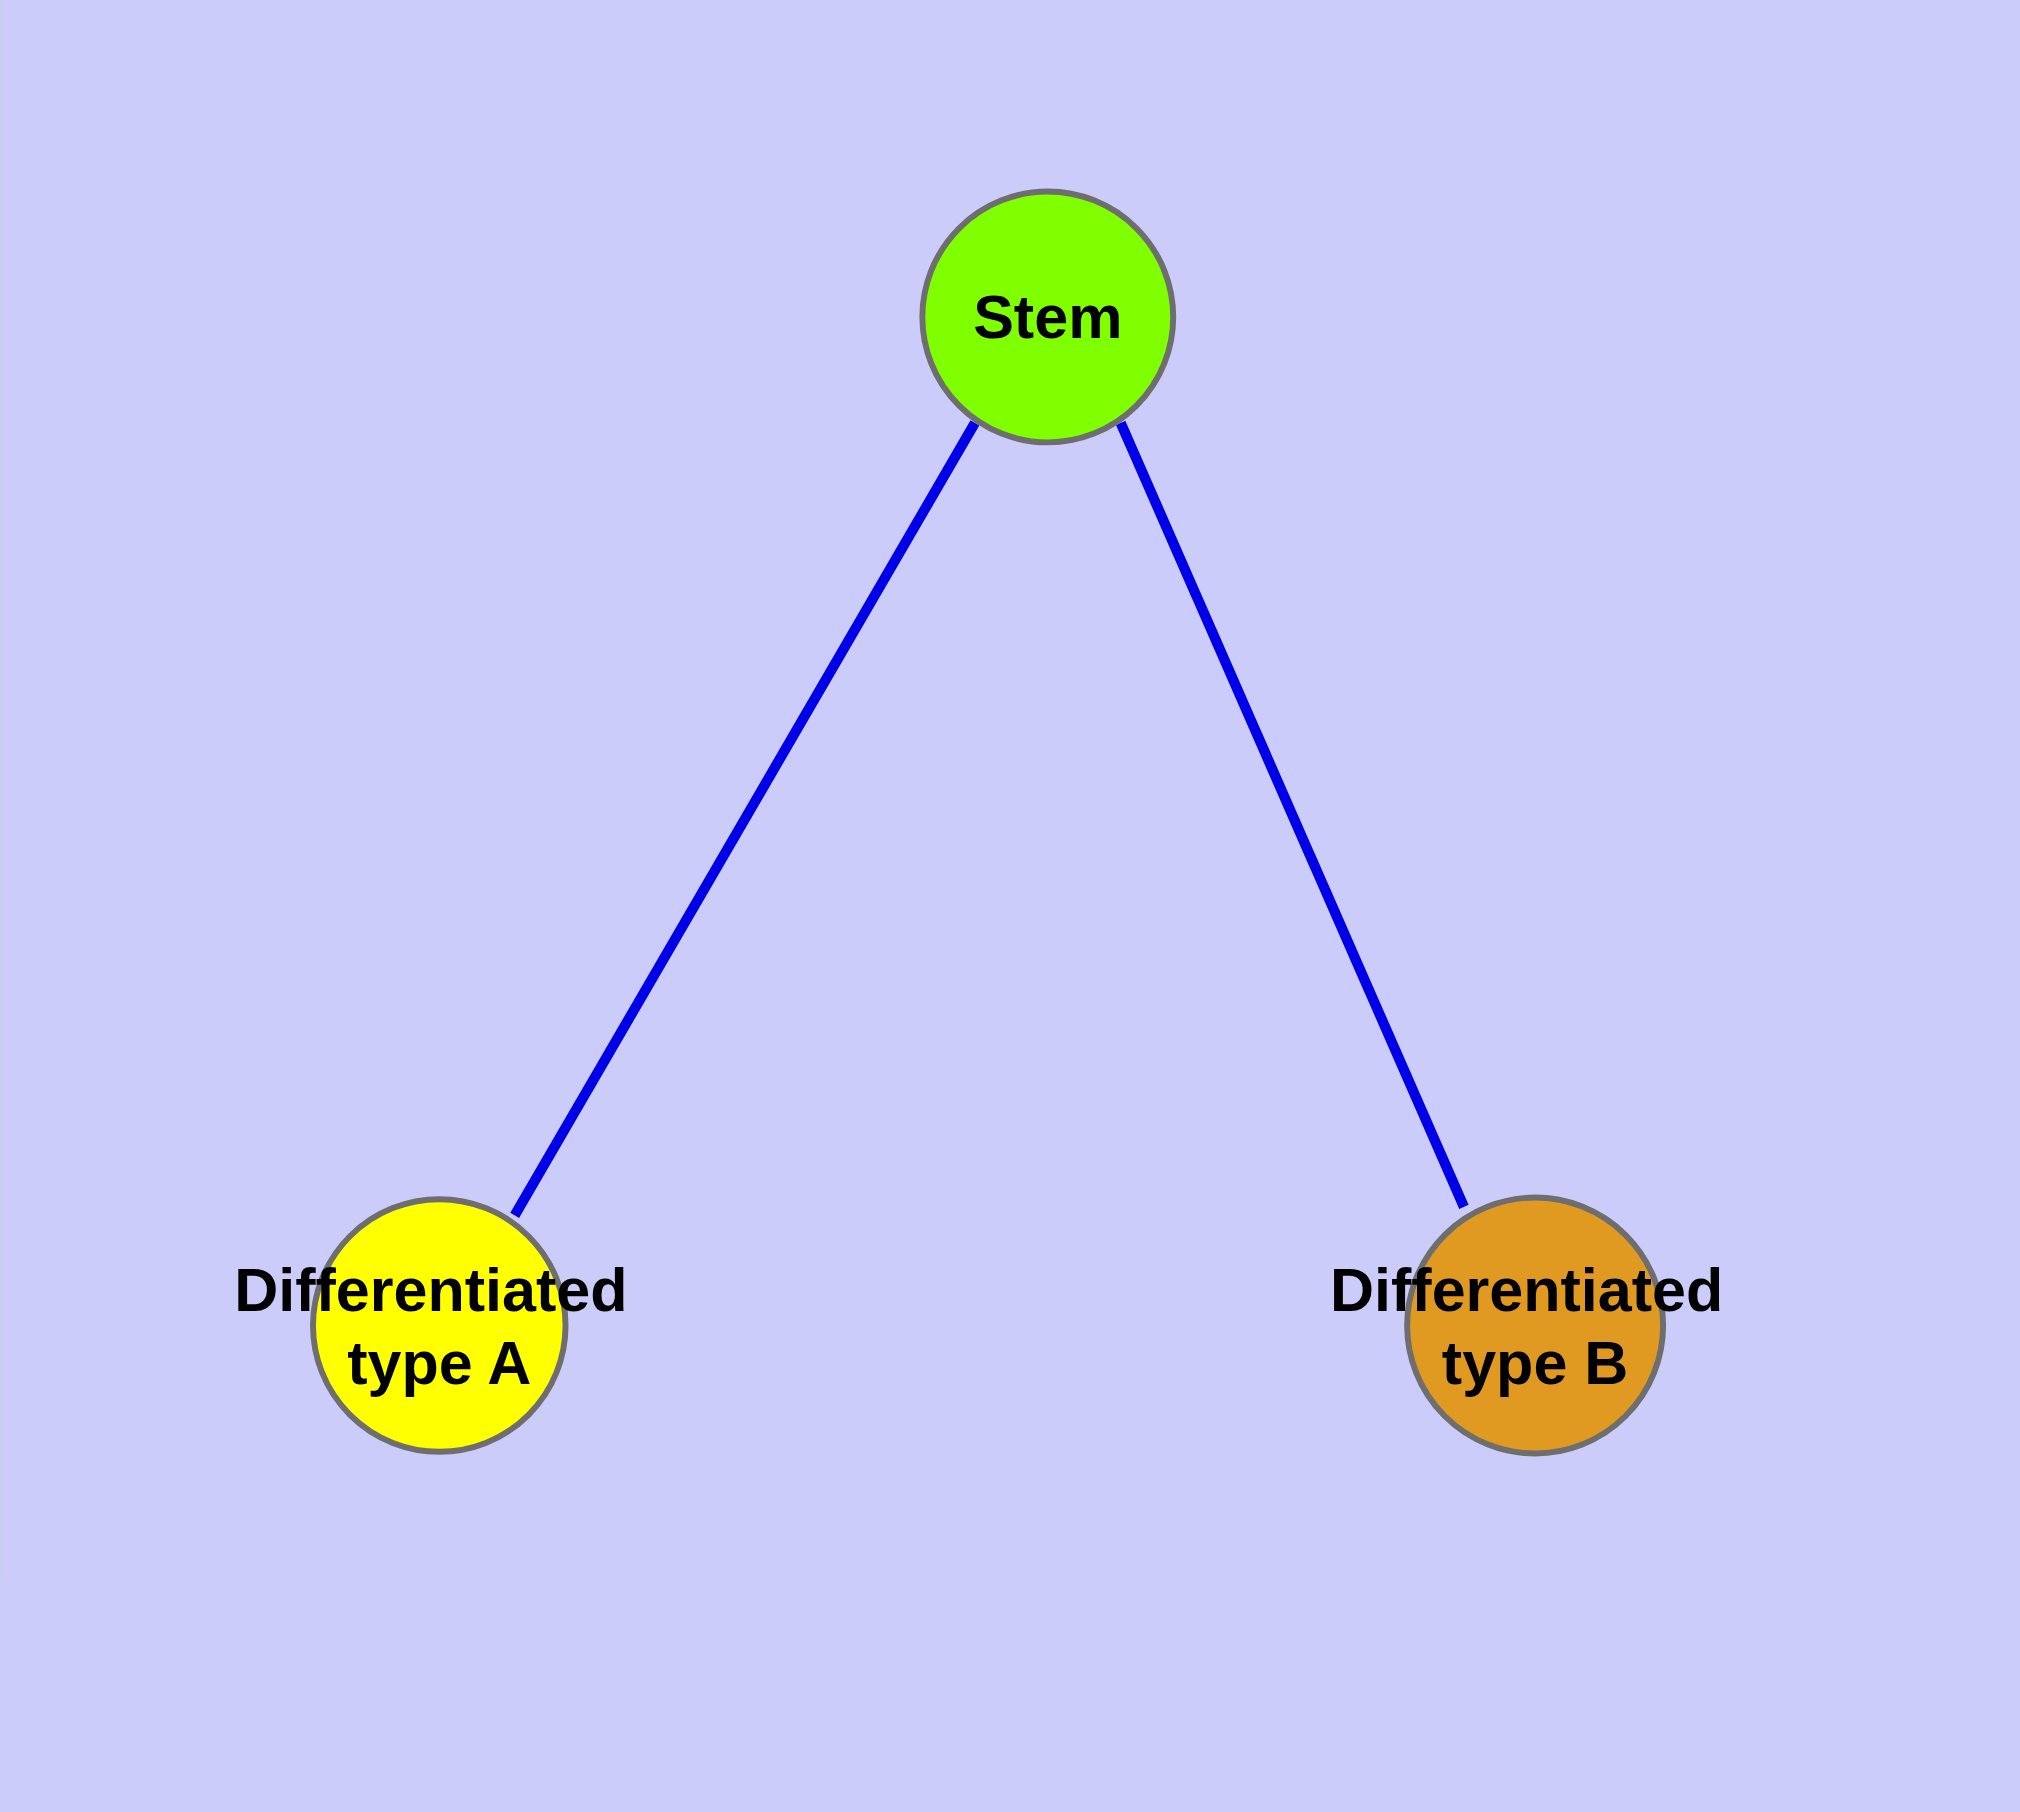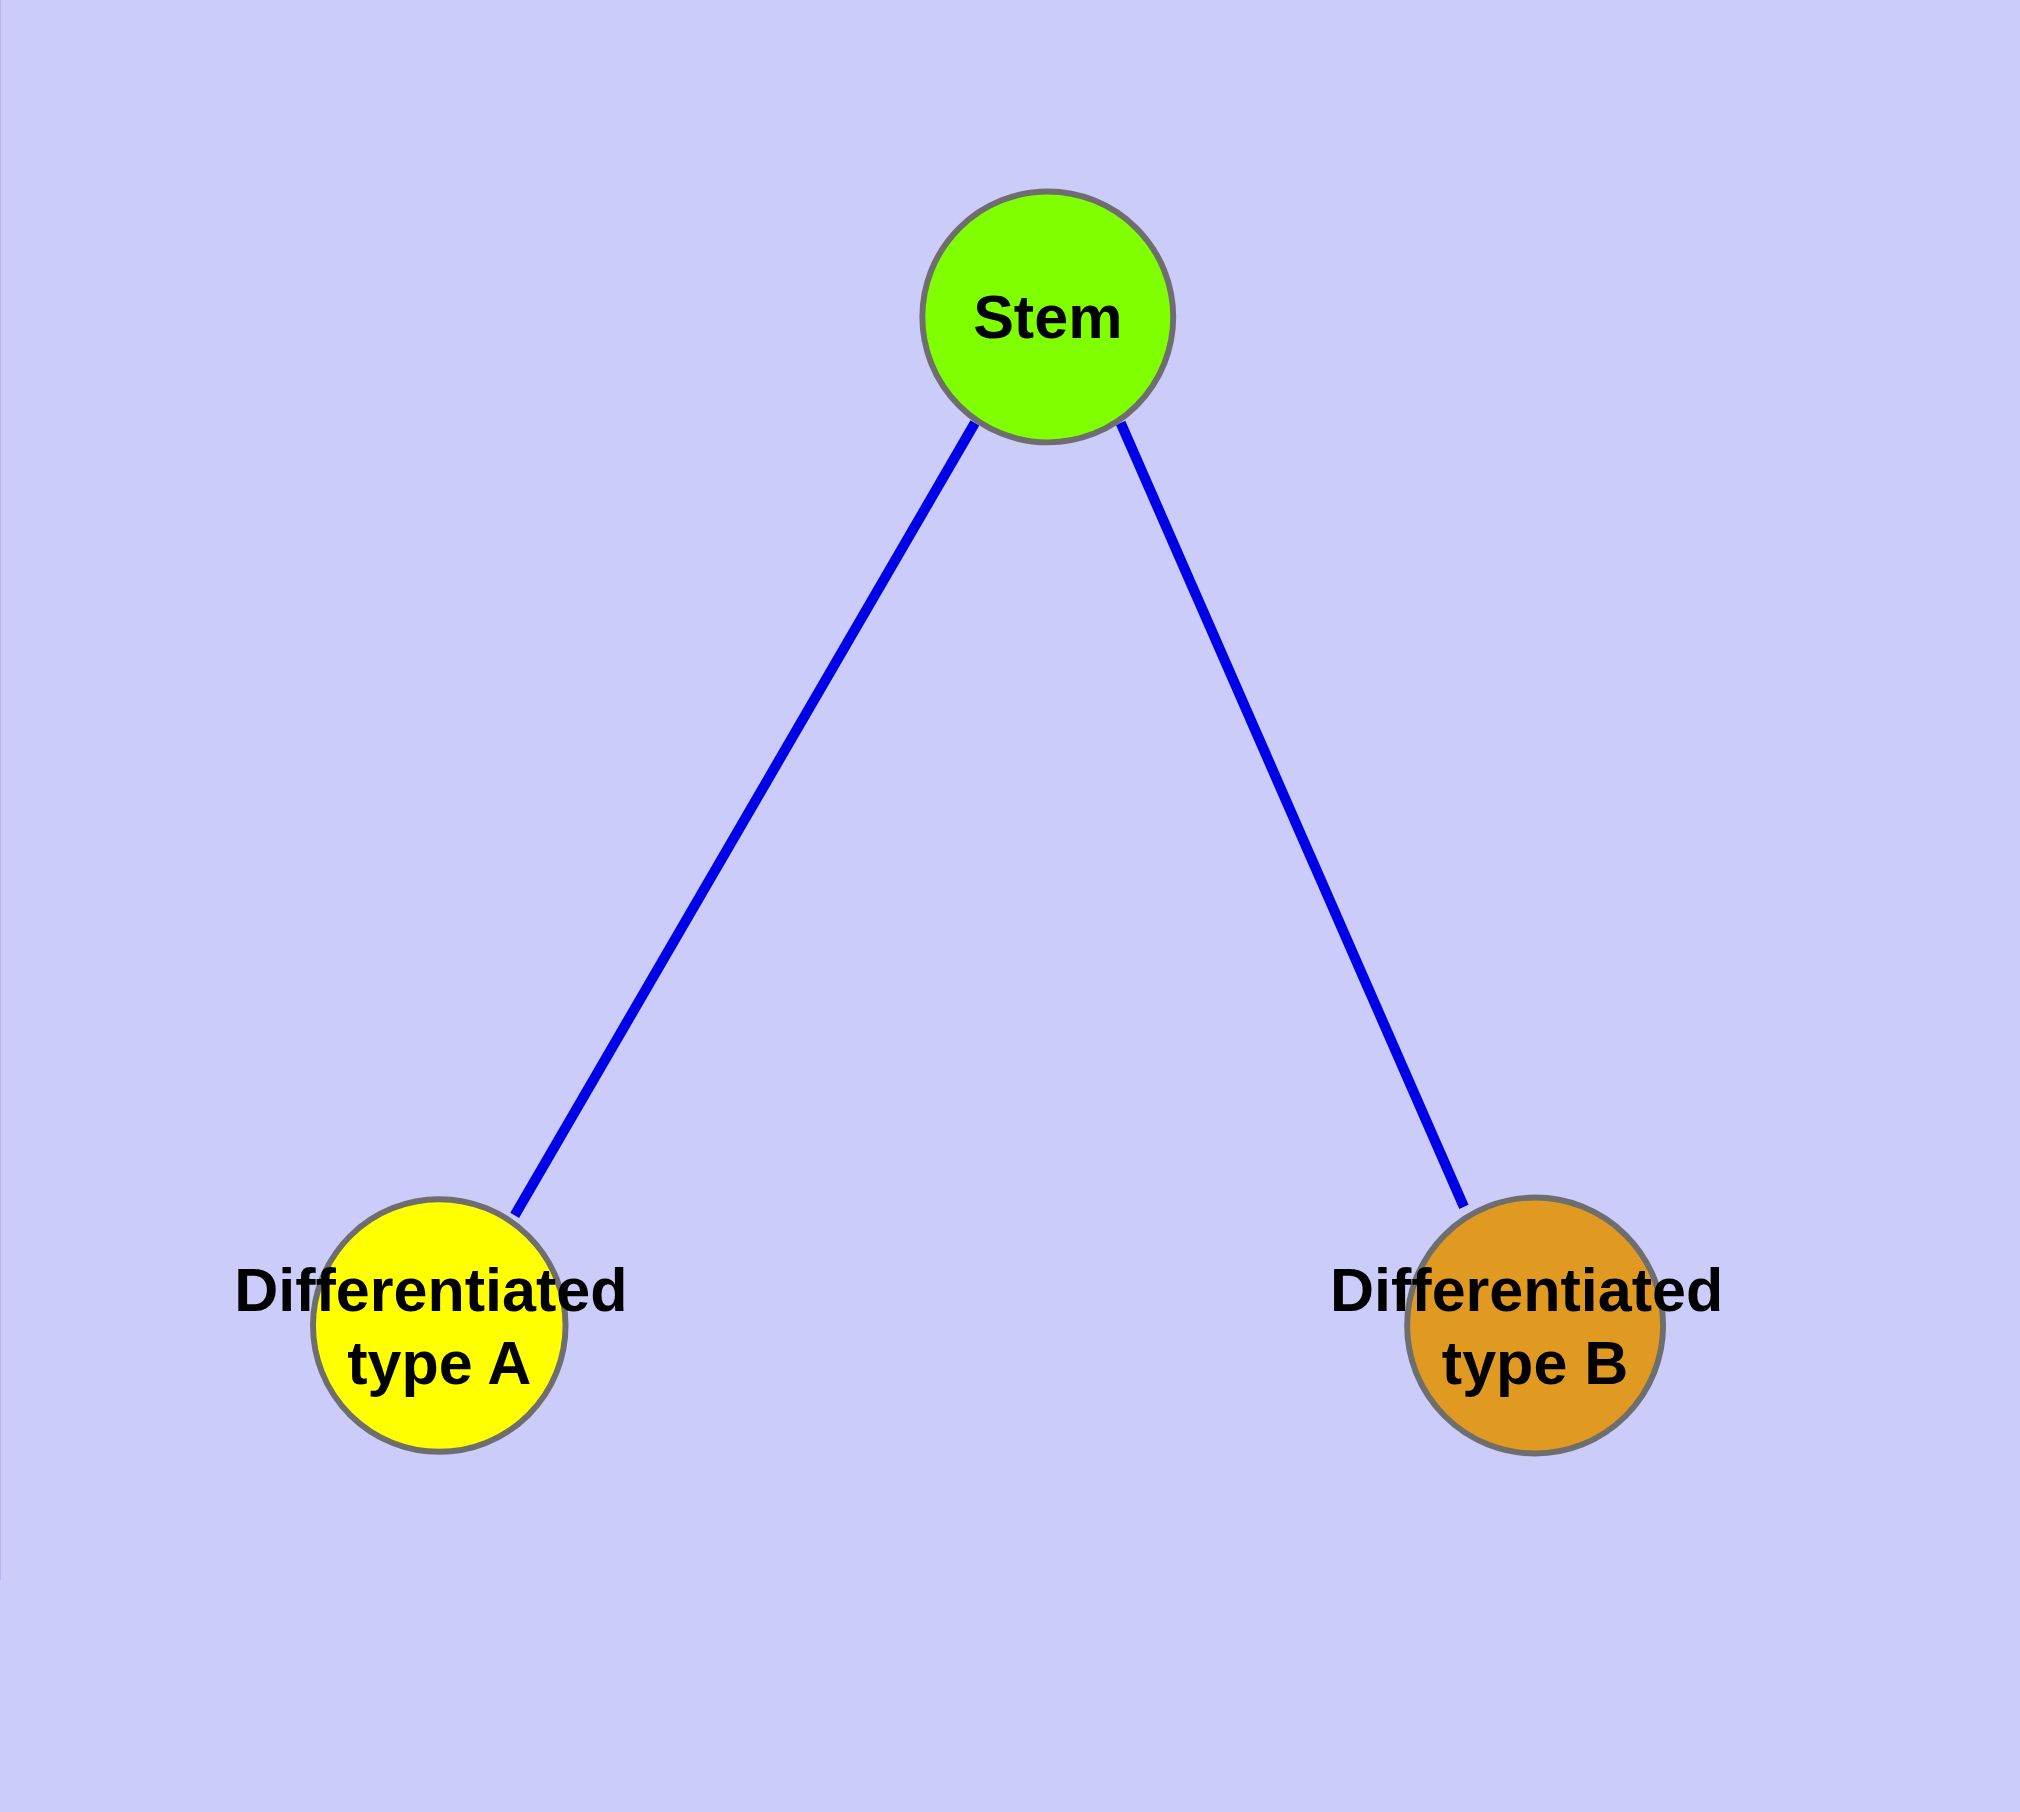--- a/index.html
+++ b/index.html
@@ -8,21 +8,21 @@
     padding: 0;
     background: #ccccfa;
   }
   body {
     font-family: "Liberation Sans", sans-serif;
   }
   #canvas {
     position: relative;
     width: 2021px;
     height: 1580px;
-    background: #8b5cf6;
+    background: #86efac;
     overflow: hidden;
   }
   #graph-svg {
     position: absolute;
     top: 0;
     left: 0;
     width: 2021px;
     height: 1812px;
     display: block;
   }

